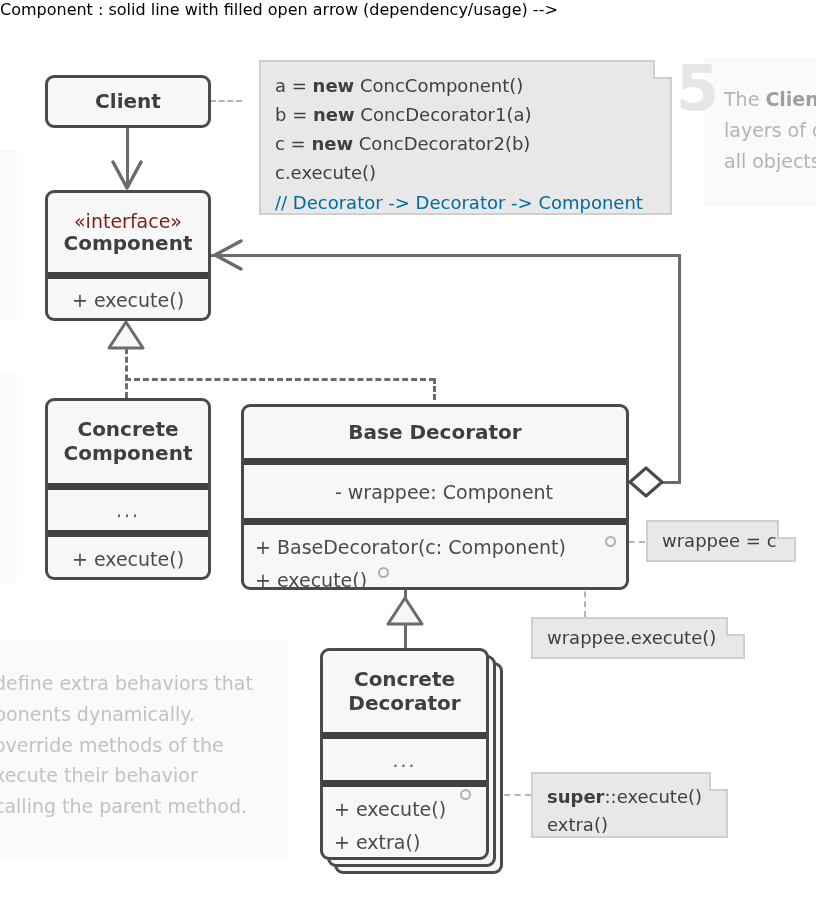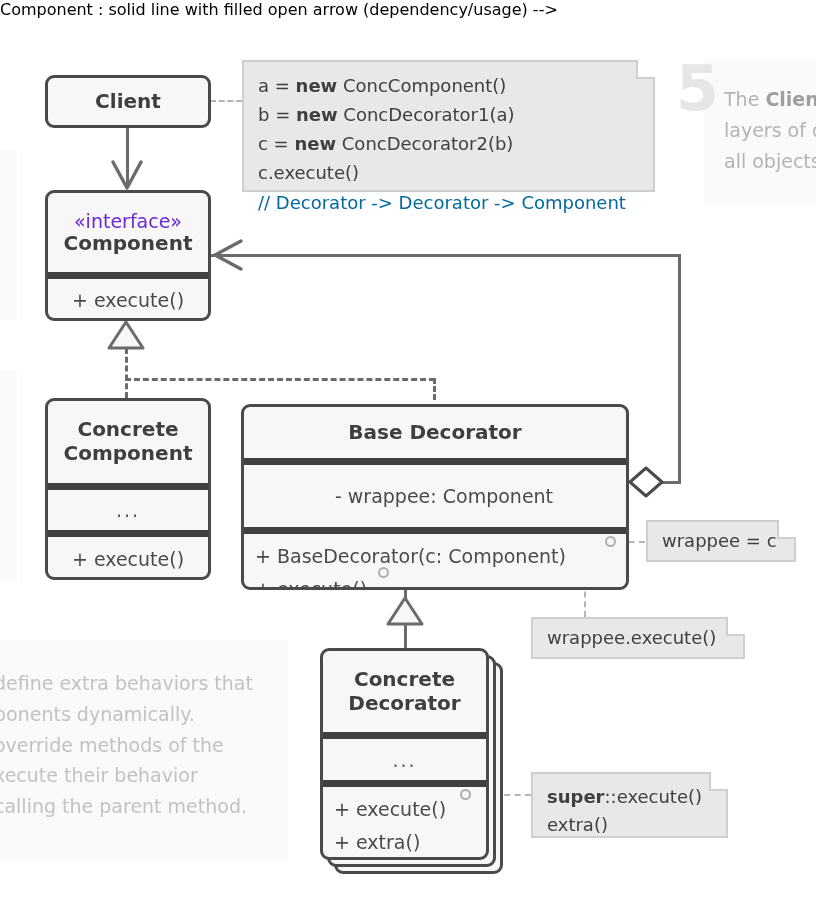--- a/index.html
+++ b/index.html
@@ -33,21 +33,21 @@
     font-size:19px;
     position:relative;
   }
   .uml .row.sep{border-top:7px solid #404040;justify-content:center;}
   .uml .row.center{justify-content:center;}
   .uml .title{
     font-weight:bold;font-size:20px;color:#3f3f3f;
     flex-direction:column;justify-content:center;line-height:1.18;
     text-align:center;
   }
-  .uml .iface{font-weight:normal;font-size:19px;color:#6d28d9;}
+  .uml .iface{font-weight:normal;font-size:19px;color:#7f1d1d;}
   .uml .dots{letter-spacing:2px;font-size:19px;color:#5a5a5a;}
 
   
   .stackcopy{
     position:absolute;
     border:3px solid #4a4a4a;
     border-radius:9px;
     background:#f7f7f7;
     box-sizing:border-box;
     z-index:3;
@@ -208,21 +208,21 @@
     <div class="row sep" style="height:50px;">
       <span>+ execute()</span>
     </div>
   </div>
 
   
   <div class="uml" style="left:241px;top:404px;width:388px;height:186px;">
     <div class="row center title" style="height:51px;">
       <span>Base Decorator</span>
     </div>
-    <div class="row sep" style="height:69px;padding-left:29px;">
+    <div class="row sep" style="height:60px;padding-left:29px;">
       <span>- wrappee: Component</span>
     </div>
     <div class="row sep" style="height:68px;display:block;padding-top:6px;">
       <div style="line-height:33px;">+ BaseDecorator(c: Component)</div>
       <div style="line-height:33px;">+ execute()</div>
     </div>
   </div>
 
   
   <div class="uml" style="left:320px;top:648px;width:169px;height:212px;">
@@ -235,21 +235,21 @@
     </div>
     <div class="row sep" style="height:80px;display:block;padding-top:6px;">
       <div style="line-height:33px;">+ execute()</div>
       <div style="line-height:33px;">+ extra()</div>
     </div>
   </div>
 
   
 
   
-  <div class="note" style="left:242px;top:60px;width:413px;height:132px;line-height:1.62;">
+  <div class="note" style="left:259px;top:60px;width:413px;height:155px;line-height:1.62;">
     <span class="fold"></span>
     <div class="ln">
       <span>a = </span><b>new</b><span> ConcComponent()</span>
     </div>
     <div class="ln">
       <span>b = </span><b>new</b><span> ConcDecorator1(a)</span>
     </div>
     <div class="ln">
       <span>c = </span><b>new</b><span> ConcDecorator2(b)</span>
     </div>

